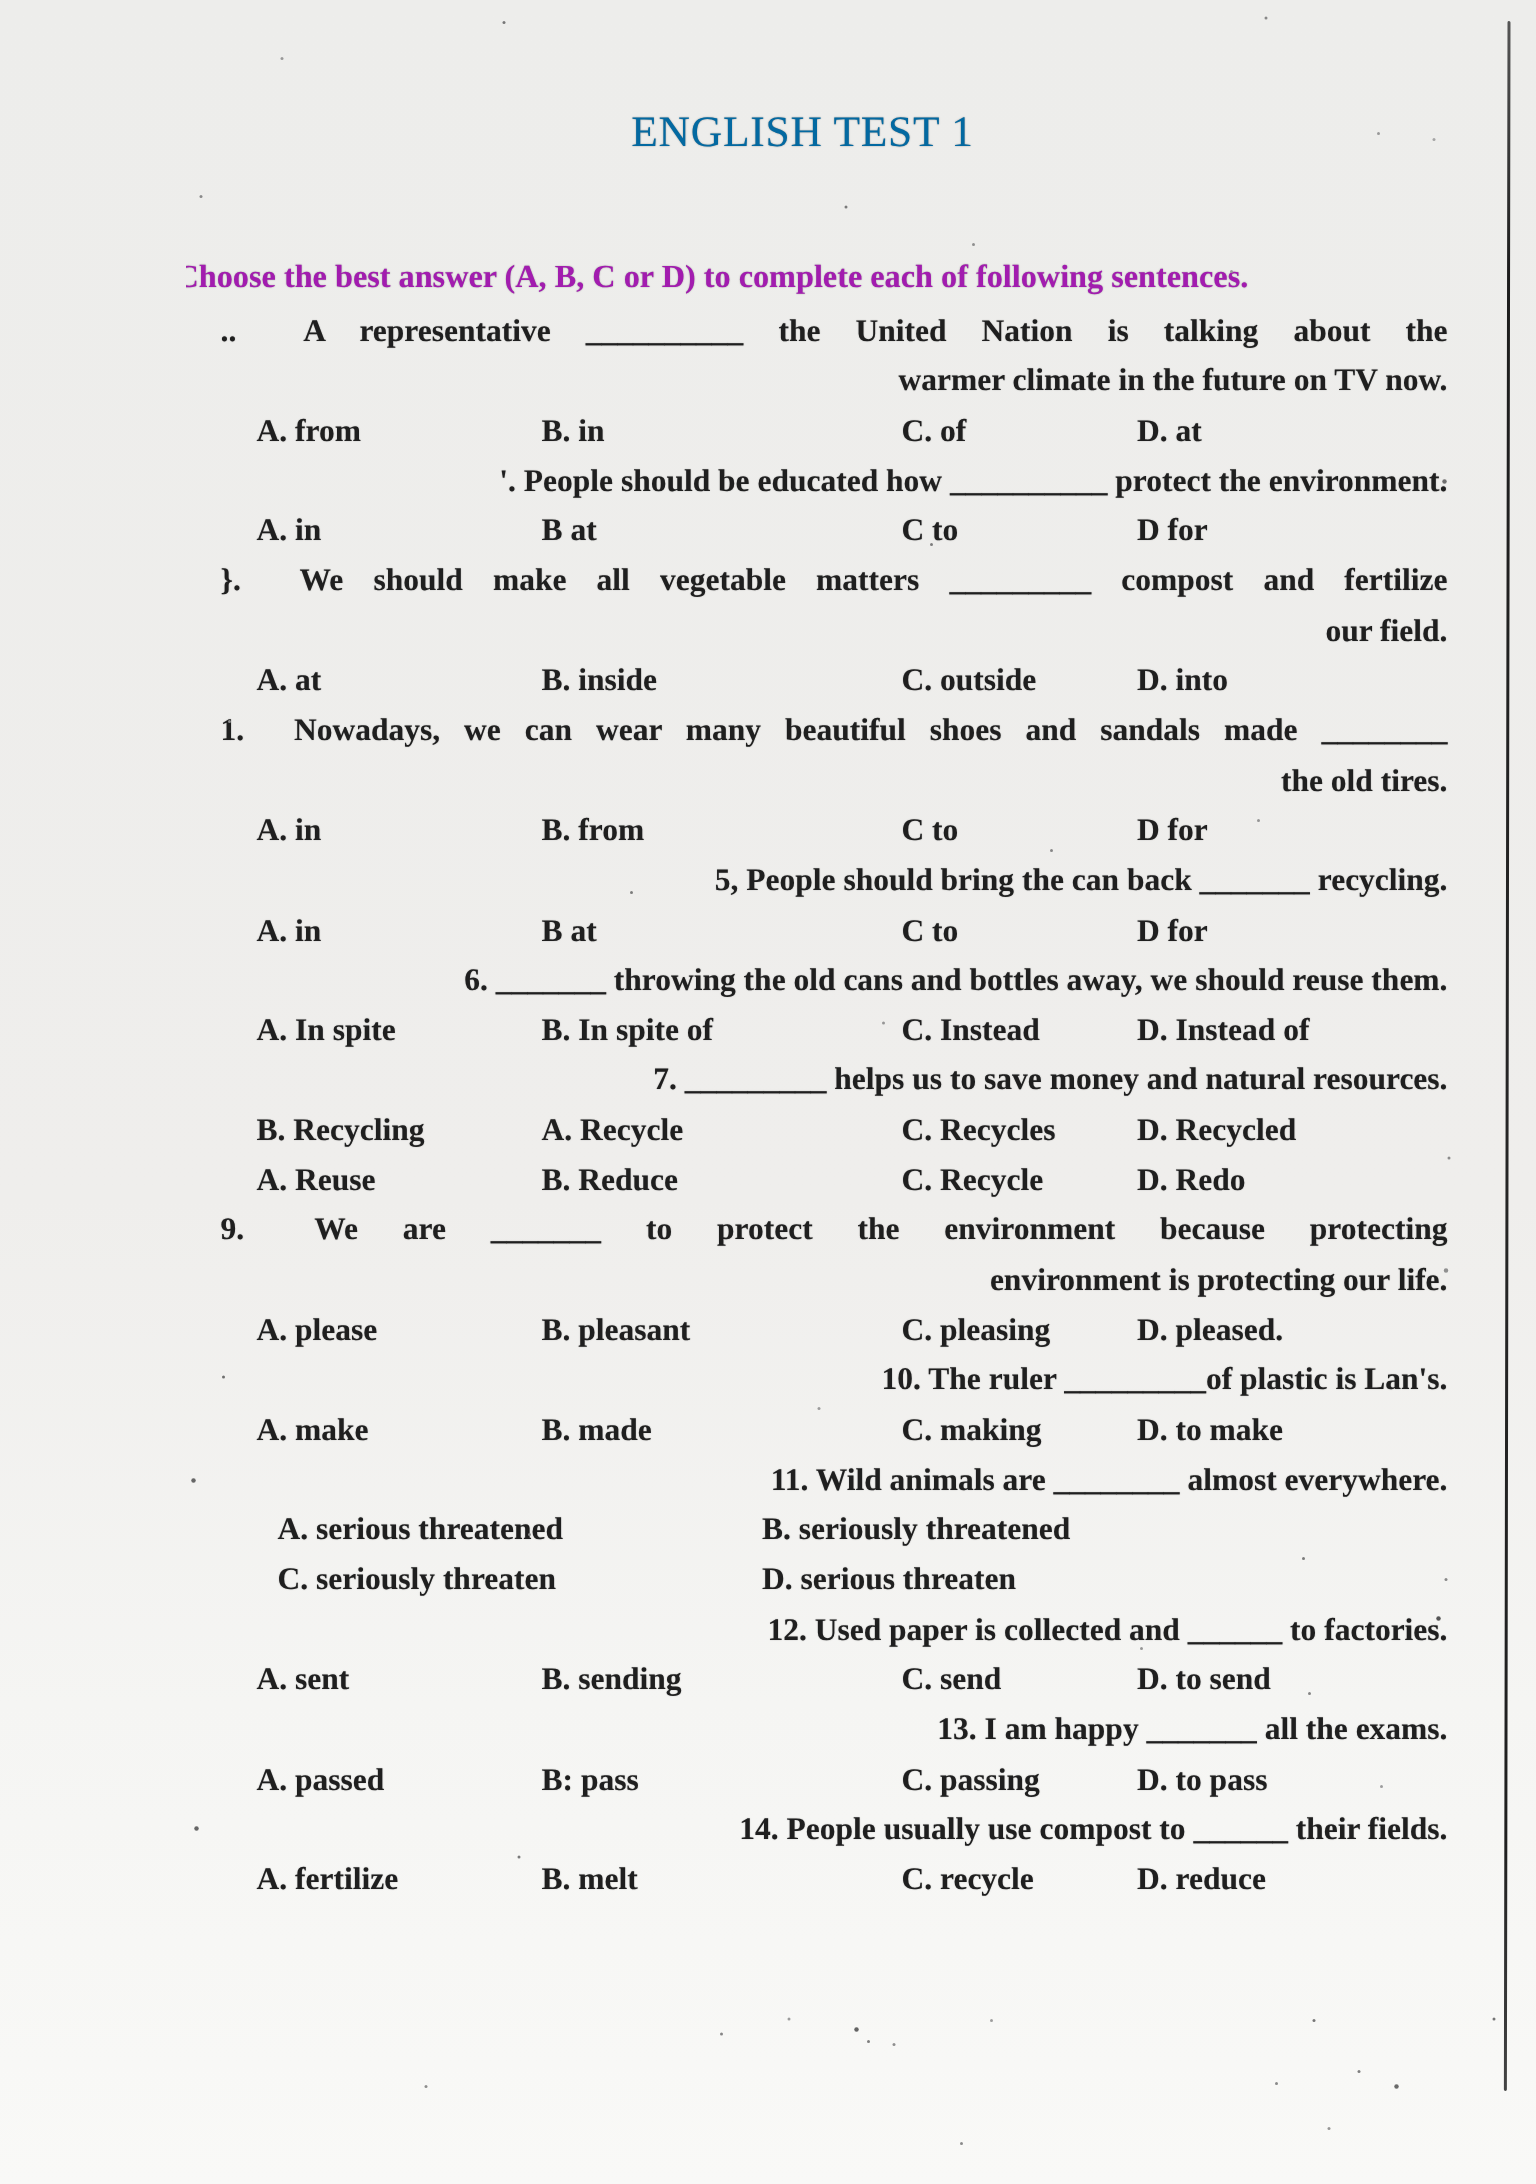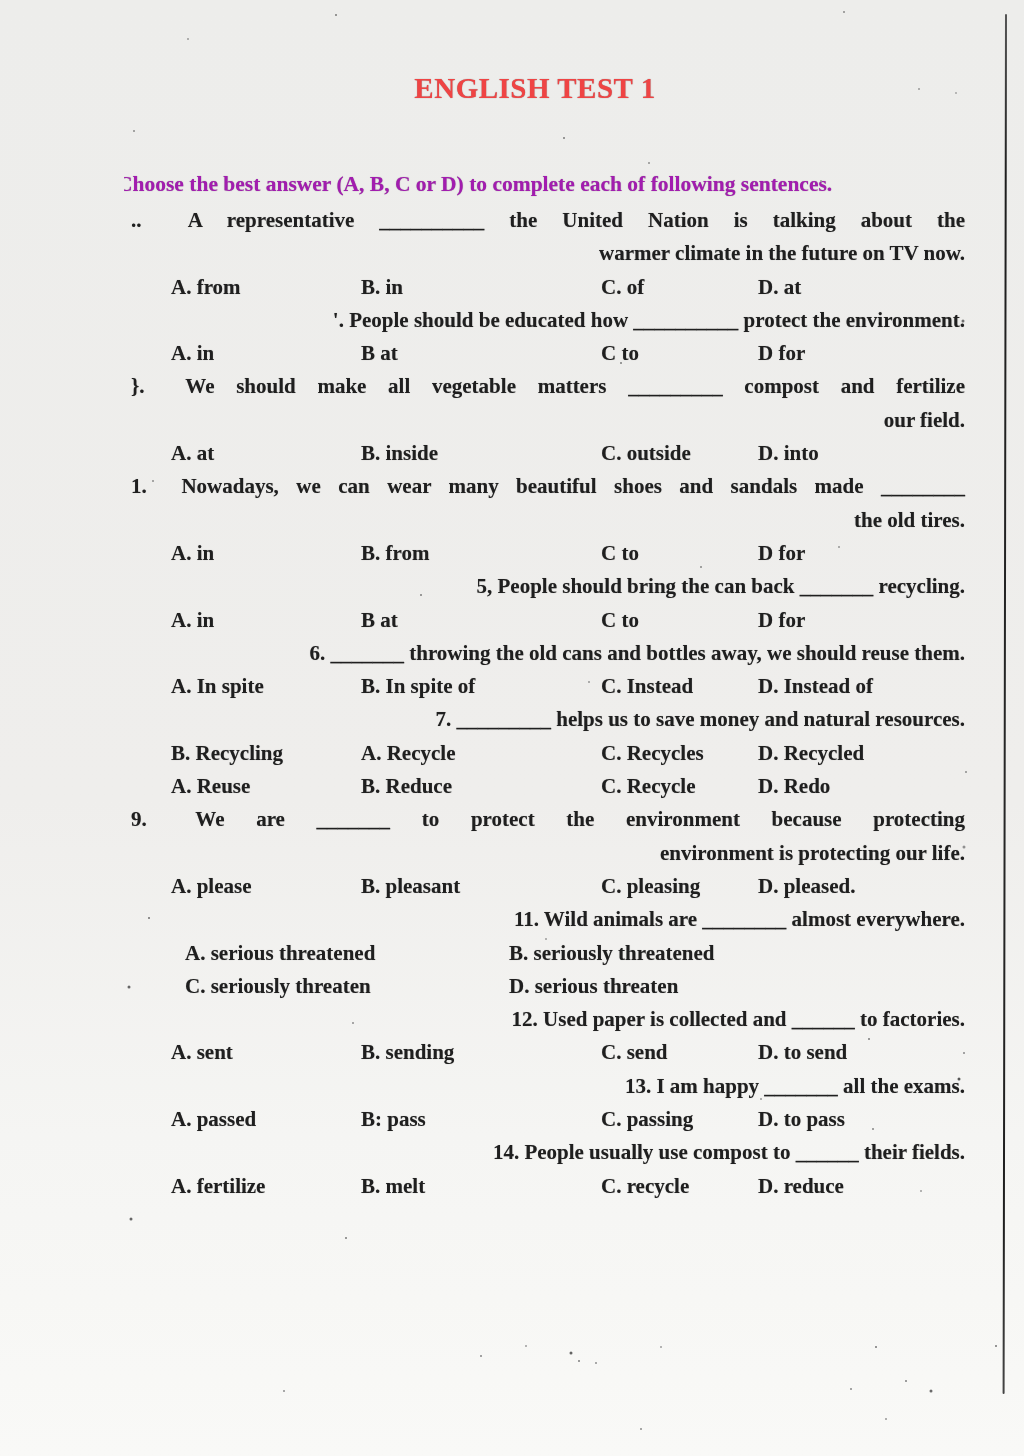--- a/index.html
+++ b/index.html
@@ -10,45 +10,45 @@
     background:linear-gradient(180deg, #ededeb 0%, #efeeec 55%, #f5f5f3 78%, #f9f9f7 100%);
     font-family:"Liberation Serif","DejaVu Serif",serif;
     color:#1f1f1f;
   }
   .page { position:absolute; inset:0; }
 
   
   .title {
     position:absolute; top:72px; left:0; width:1024px;
     text-align:center; text-indent:46px;
-    font-size:29px; font-weight:700; letter-spacing:0.5px;
-    color:#ef4444;
+    font-size:29px; font-weight:400; letter-spacing:0.5px;
+    color:#0369a1;
     text-shadow:0 0 1px rgba(20,20,20,.45);
   }
 
   
   .content { position:absolute; left:124px; top:168px; width:841px; }
 
   .instr-clip { overflow:hidden; }
   .instruction {
     margin:0 0 0 -7px;
     font-size:21.5px; font-weight:700; line-height:33px;
     text-align:justify;
     color:#a21caf;
     text-shadow:0 0 1px rgba(20,20,20,.4);
   }
 
   .questions { margin:3px 0 0 7px; width:834px; }
   .q { font-size:21px; font-weight:700; line-height:33.3px; text-shadow:0 0 0.8px rgba(25,25,25,.38); }
   .qline { text-align:right; white-space:normal; }
-  .qline.stretch { text-align:justify; text-align-last:justify; }
+  .qline.stretch { text-align:justify; text-align-last:justify;margin-left:16px; }
   .qnum { display:inline-block; min-width:33px; }
   .qline.rest { padding-left:38px; }
 
-  .opts { display:flex; padding-left:40px;justify-content:space-between; }
+  .opts { display:flex; padding-left:40px; }
   .opts.cols4 .opt:nth-child(1){ width:190px; }
   .opts.cols4 .opt:nth-child(2){ width:240px; }
   .opts.cols4 .opt:nth-child(3){ width:157px; }
   .opts.cols4 .opt:nth-child(4){ flex:1 1 auto; }
   .opts.cols2 { flex-wrap:wrap; padding-left:54px; }
   .opts.cols2 .opt:nth-child(odd){ width:323px; }
   .opts.cols2 .opt:nth-child(even){ width:calc(100% - 324px); }
 
   
   .scan-line {
@@ -194,20 +194,31 @@
             <div class="qline rest">environment is protecting our life.</div>
           </div>
     <div class="opts cols4">
             <div class="opt">A. please</div>
             <div class="opt">B. pleasant</div>
             <div class="opt">C. pleasing</div>
             <div class="opt">D. pleased.</div>
           </div>
   </div>
 
+  <div class="q">
+    <div class="qlines">
+            <div class="qline"><span class="qnum">10.</span> <span>The ruler _________of plastic is Lan's.</span></div>
+          </div>
+    <div class="opts cols4">
+            <div class="opt">A. make</div>
+            <div class="opt">B. made</div>
+            <div class="opt">C. making</div>
+            <div class="opt">D. to make</div>
+          </div>
+  </div>
 
   <div class="q">
     <div class="qlines">
             <div class="qline"><span class="qnum">11.</span> <span>Wild animals are ________ almost everywhere.</span></div>
           </div>
     <div class="opts cols2">
             <div class="opt">A. serious threatened</div>
             <div class="opt">B. seriously threatened</div>
             <div class="opt">C. seriously threaten</div>
             <div class="opt">D. serious threaten</div>

